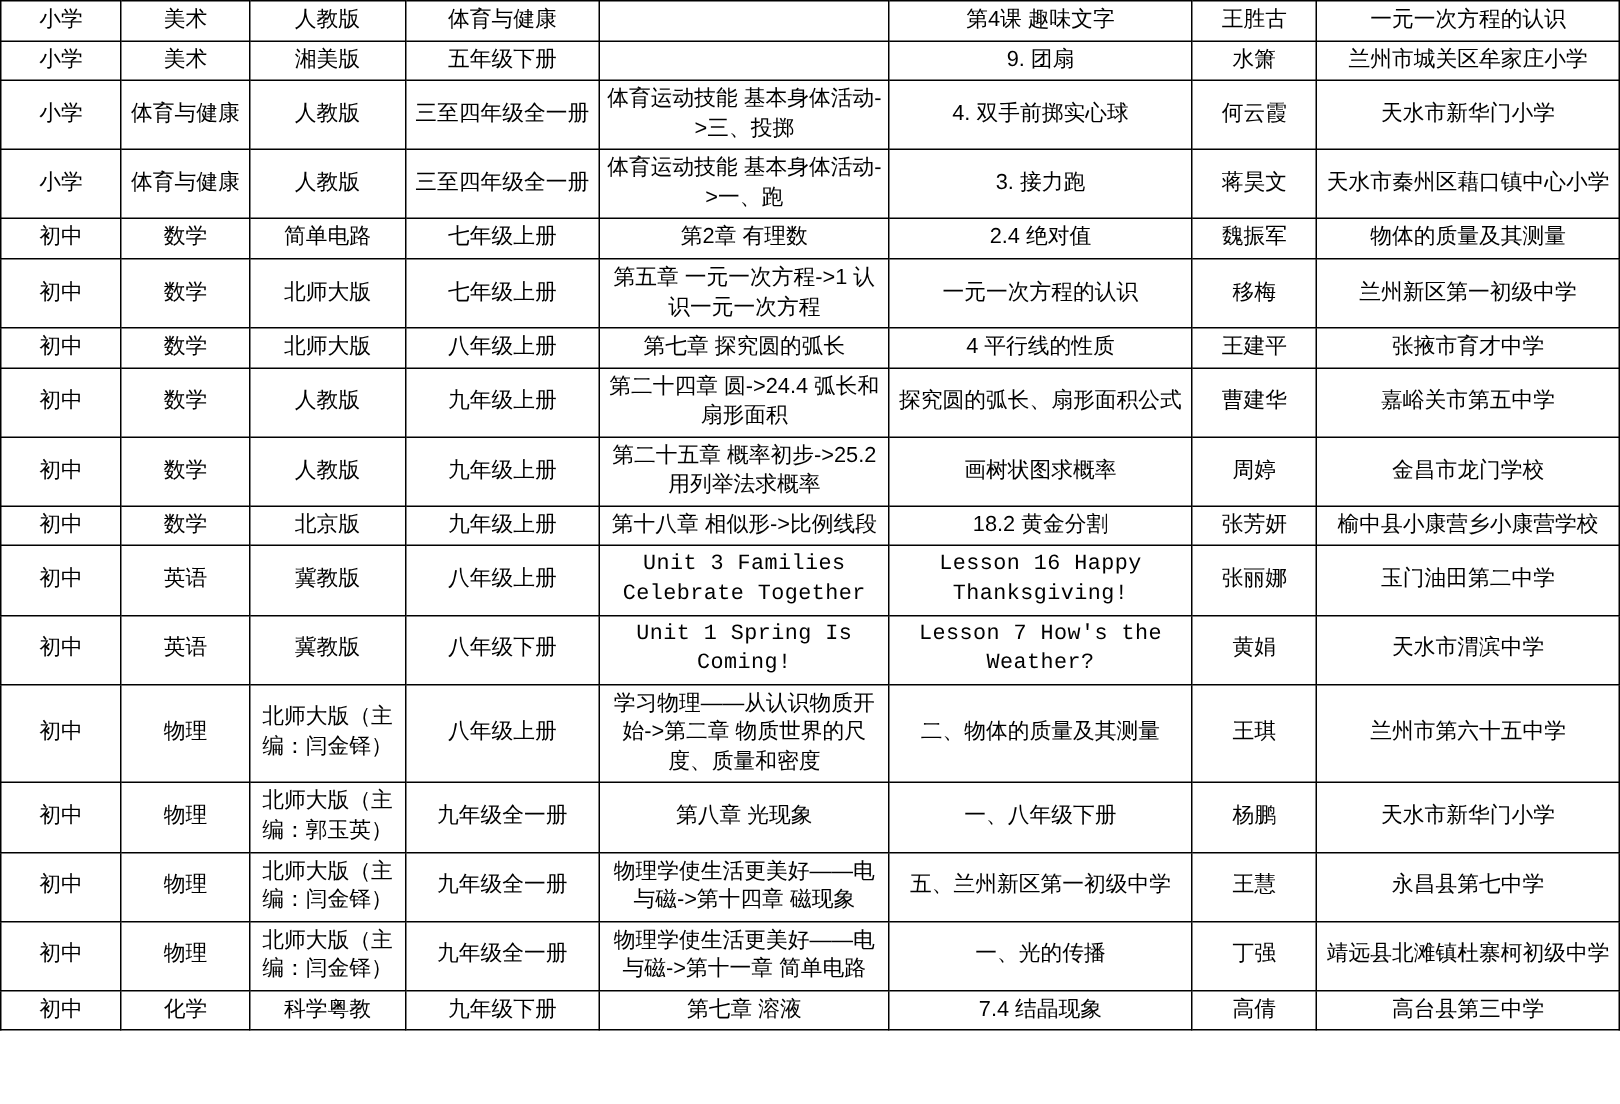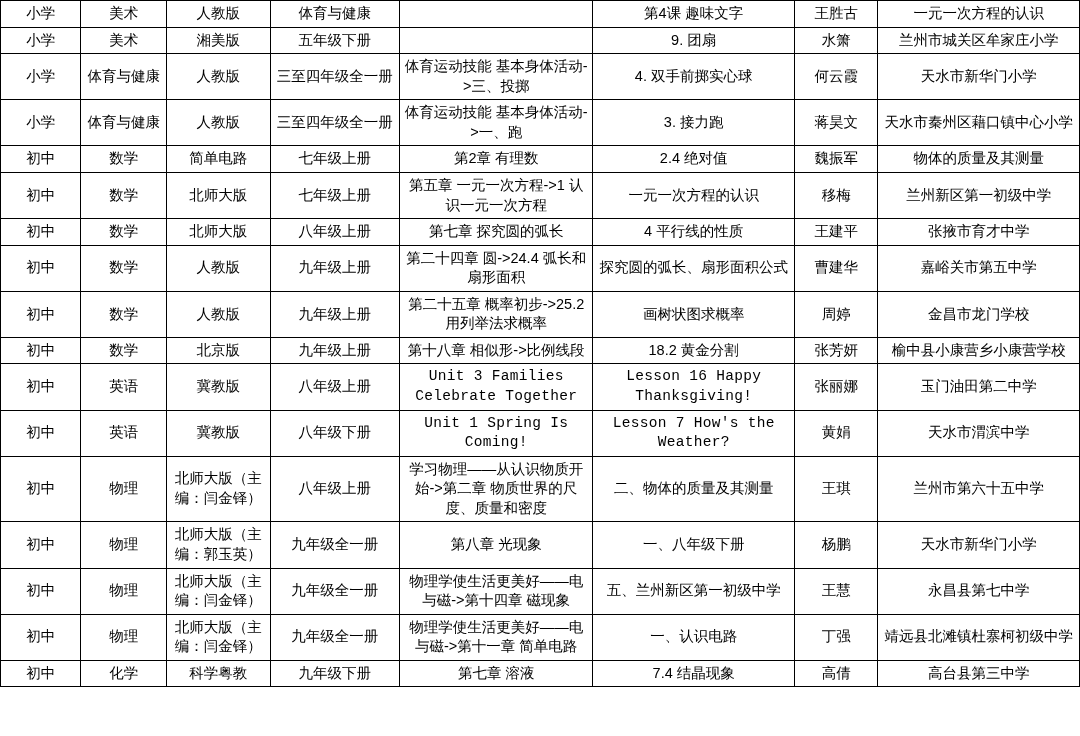--- a/index.html
+++ b/index.html
@@ -210,21 +210,21 @@
         <td>五、兰州新区第一初级中学</td>
         <td>王慧</td>
         <td>永昌县第七中学</td>
       </tr>
       <tr>
         <td>初中</td>
         <td>物理</td>
         <td>北师大版（主编：闫金铎）</td>
         <td>九年级全一册</td>
         <td class="tight">物理学使生活更美好——电与磁-&gt;第十一章  简单电路</td>
-        <td>一、认识电路</td>
+        <td>一、光的传播</td>
         <td>丁强</td>
         <td>靖远县北滩镇杜寨柯初级中学</td>
       </tr>
       <tr>
         <td>初中</td>
         <td>化学</td>
         <td>科学粤教</td>
         <td>九年级下册</td>
         <td>第七章  溶液</td>
         <td>7.4  结晶现象</td>

